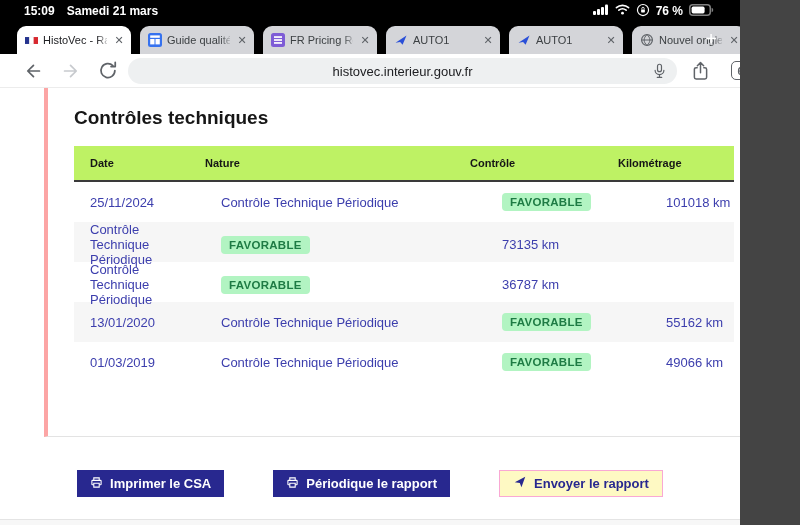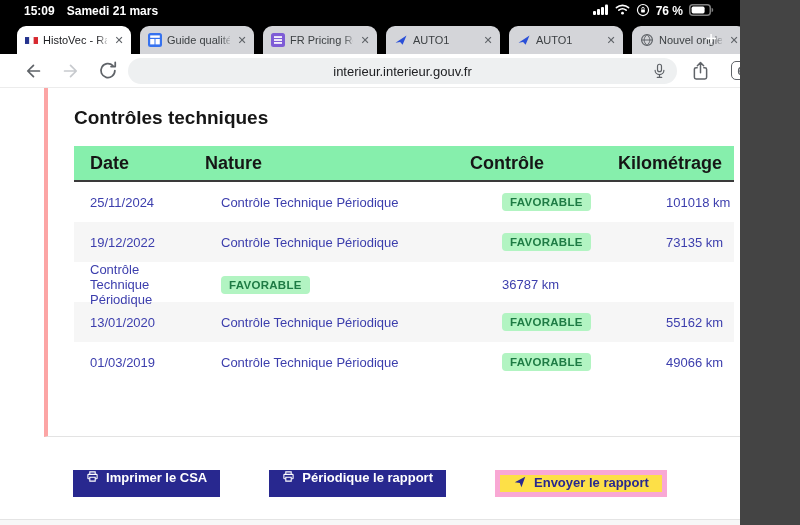--- a/index.html
+++ b/index.html
@@ -39,38 +39,38 @@
   .tbicon { position:absolute; top:6px; }
   .tabcount { position:absolute; top:7px; left:731px; width:19px; height:19px; border:1.7px solid #5f6368;
     border-radius:5px; display:flex; align-items:center; justify-content:center;
     font-size:10.5px; font-weight:700; color:#5f6368; }
 
   
   .card { position:absolute; left:44px; top:88px; width:713px; height:349px; background:#fff;
     border-left:4px solid #fca5a5; border-right:1px solid #e3e3e3; border-bottom:1px solid #e3e3e3; }
   .heading { position:absolute; left:26px; top:19px; font-size:19px; font-weight:700; color:#161616; }
   .table { position:absolute; left:26px; top:58px; width:660px; font-size:13px; }
-  .thead { display:grid; grid-template-columns:115px 265px 148px 1fr; background:#86efac;
+  .thead { display:grid; grid-template-columns:115px 265px 148px 1fr; background:#bef264;
     height:36px; align-items:center; border-bottom:2px solid #3a3a3a;
-    font-weight:700; font-size:18px; color:#161616; }
+    font-weight:700; font-size:11px; color:#161616; }
   .thead > div { padding-left:16px; }
   .trow { display:grid; grid-template-columns:115px 265px 148px 1fr; height:40px;
     align-items:center; color:#3c3ead; font-weight:500;gap:16px; }
   .trow > div { padding-left:16px; }
   .trow.alt { background:#f6f6f6; }
   .badge { display:inline-block; background:#b2f4c2; color:#1e7b44; font-weight:700;
     font-size:11.5px; letter-spacing:.3px; padding:3px 8px; border-radius:4px; }
 
   
   .actions { position:absolute; left:0; right:0; top:470px; display:flex;
     justify-content:center; gap:49px; }
-  .btn { height:27px; display:flex; align-items:flex-start; gap:7px; padding:0 13px;
+  .btn { height:27px; display:flex; align-items:center; gap:7px; padding:0 13px;
     font-size:13px; font-weight:700; cursor:default; }
   .btn.primary { background:#28288f; color:#fff; }
-  .btn.outline { background:#fde047; color:#28288f; border:5px solid #f9a8d4; }
+  .btn.outline { background:#fef9c3; color:#28288f; border:1px solid #f9a8d4; }
 
   .footer-divider { position:absolute; left:0; right:0; top:519px; height:6px;
     background:#f7f7f7; border-top:1px solid #e4e4e4; }
 </style>
 </head>
 <body>
 
 <div class="screen">
 
   <div class="statusbar">
@@ -190,21 +190,21 @@
         </svg></span>
     <span class="navbtn" style="left:60px"><svg width="22" height="22" viewBox="0 0 24 24">
           <path d="M5 12h12.2M11.5 5.8l6.2 6.2-6.2 6.2" stroke="#c7cace" stroke-width="1.9" fill="none" stroke-linecap="round" stroke-linejoin="round"></path>
         </svg></span>
     <span class="navbtn" style="left:97px"><svg width="22" height="22" viewBox="0 0 24 24">
           <path d="M19.5 11.5a7.6 7.6 0 1 1-2.2-5.3" stroke="#5f6368" stroke-width="1.9" fill="none" stroke-linecap="round"></path>
           <path d="M19.9 2.6v4.6h-4.6" stroke="#5f6368" stroke-width="1.9" fill="none" stroke-linecap="round" stroke-linejoin="round"></path>
         </svg></span>
 
     <div class="urlpill">
-      <span class="urltext">interieur.interieur.gouv.fr</span>
+      <span class="urltext">histovec.interieur.gouv.fr</span>
       <span class="mic"><svg width="17" height="18" viewBox="0 0 24 24">
             <rect x="9.2" y="2.5" width="5.6" height="10.5" rx="2.8" stroke="#5f6368" stroke-width="1.7" fill="none"></rect>
             <path d="M5.8 11a6.2 6.2 0 0 0 12.4 0" stroke="#5f6368" stroke-width="1.7" fill="none" stroke-linecap="round"></path>
             <path d="M12 17.2v3.4M8.8 20.9h6.4" stroke="#5f6368" stroke-width="1.7" stroke-linecap="round"></path>
           </svg></span>
     </div>
 
     <span class="tbicon" style="left:690px"><svg width="21" height="22" viewBox="0 0 24 24">
           <path d="M8.2 8.2H7A2 2 0 0 0 5 10.2v9A2 2 0 0 0 7 21.2h10a2 2 0 0 0 2-2v-9a2 2 0 0 0-2-2h-1.2" stroke="#5f6368" stroke-width="1.7" fill="none" stroke-linecap="round"></path>
           <path d="M12 14V2.8M8.4 6 12 2.4 15.6 6" stroke="#5f6368" stroke-width="1.7" fill="none" stroke-linecap="round" stroke-linejoin="round"></path>
@@ -231,21 +231,20 @@
       </div>
 
       <div class="trow">
         <div>25/11/2024</div>
         <div>Contrôle Technique Périodique</div>
         <div><span class="badge">FAVORABLE</span></div>
         <div>101018 km</div>
       </div>
 
       <div class="trow alt">
-        <div>19/12/2022</div>
         <div>Contrôle Technique Périodique</div>
         <div><span class="badge">FAVORABLE</span></div>
         <div>73135 km</div>
       </div>
 
       <div class="trow">
         <div>Contrôle Technique Périodique</div>
         <div><span class="badge">FAVORABLE</span></div>
         <div>36787 km</div>
       </div>

